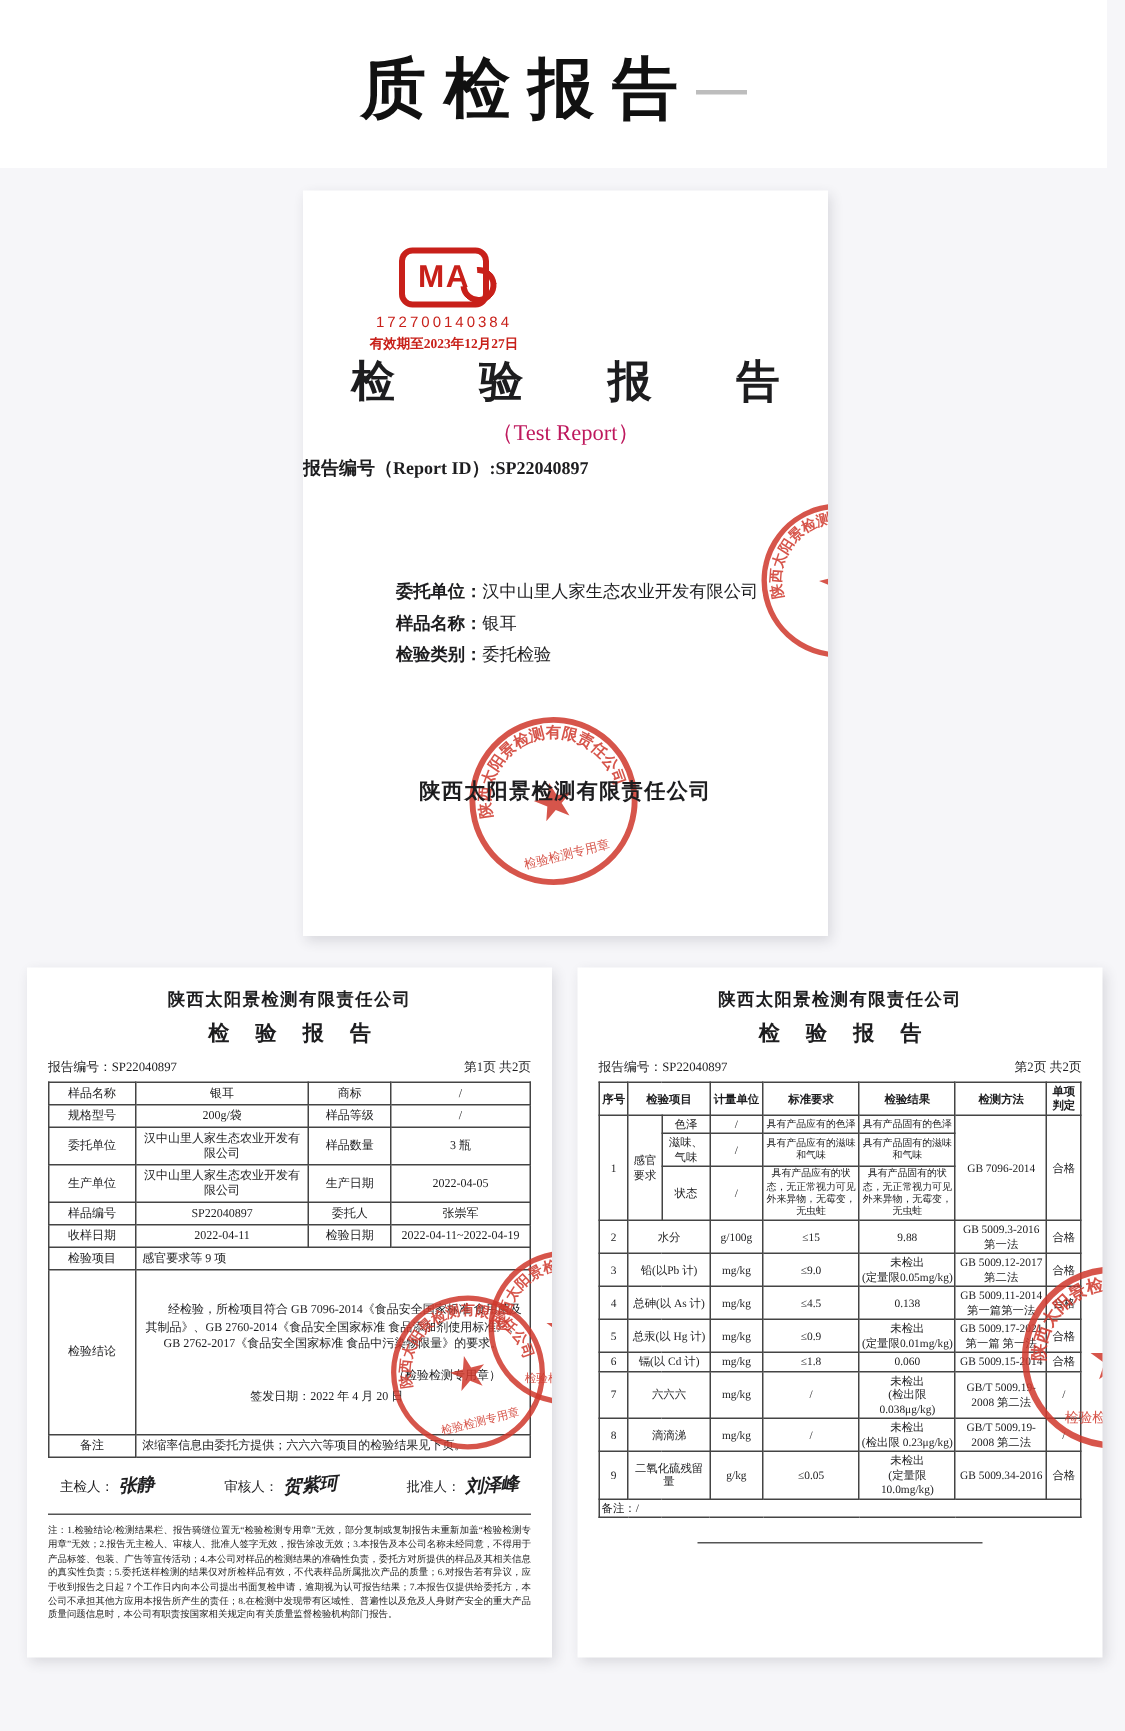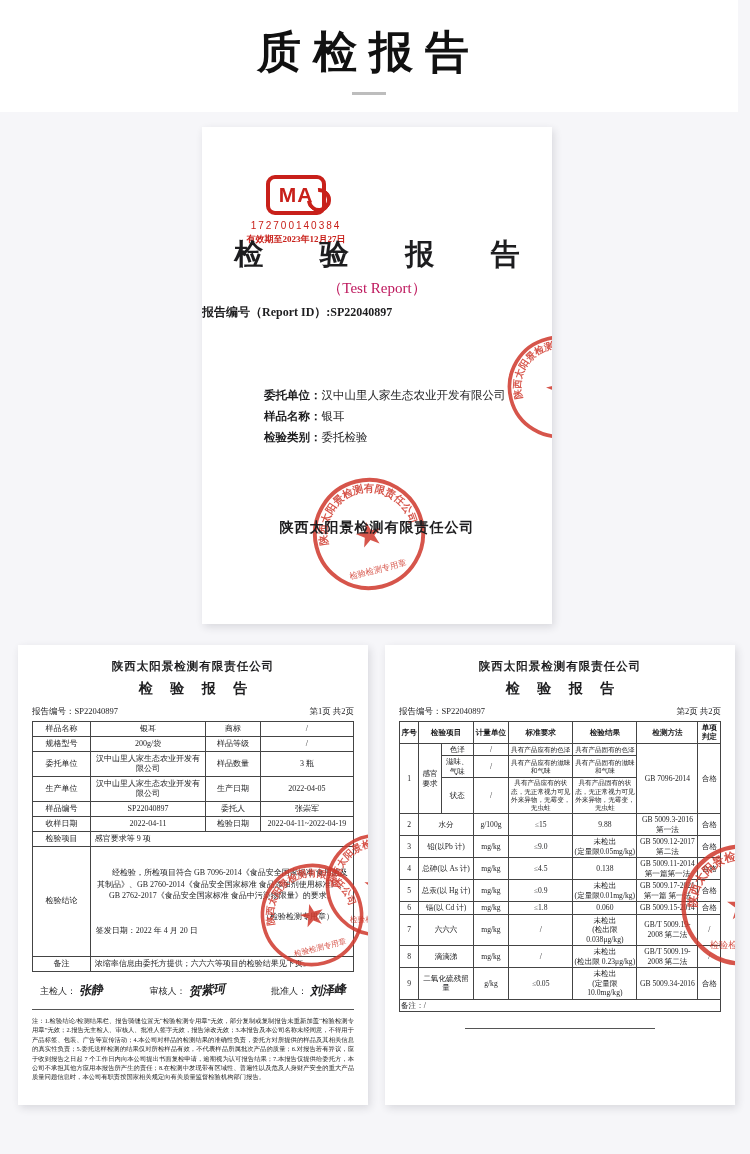--- a/index.html
+++ b/index.html
@@ -1,30 +1,30 @@
 <!DOCTYPE html>
 <html><head>
 <meta charset="utf-8">
 <style>
   html,body{margin:0;padding:0;background:#f6f6f9;}
   .page{position:relative;width:750px;height:1154px;background:#f6f6f9;overflow:hidden;
         font-family:"Liberation Serif", serif;color:#1d1d1f;}
   
   .hdr{position:absolute;top:0;left:0;width:738px;height:112px;background:#ffffff;
-       display:flex;flex-direction:column;align-items:center;justify-content:center;}
+       display:flex;flex-direction:row;align-items:center;justify-content:center;}
   .hdr-title{font-family:"Liberation Sans", sans-serif;font-size:44px;font-weight:700;
              letter-spacing:12px;color:#111;margin-top:6px;}
   .hdr-bar{width:34px;height:3px;background:#bdbdbd;margin-top:10px;}
   
   .card{position:absolute;background:#ffffff;box-shadow:2px 3px 8px rgba(40,40,60,.14);overflow:hidden;}
   .card-main{left:202px;top:127px;width:350px;height:497px;}
   .card-l{left:18px;top:645px;width:350px;height:460px;}
   .card-r{left:385px;top:645px;width:350px;height:460px;}
   
-  .cma-wrap{position:absolute;left:34px;top:48px;width:120px;text-align:center;}
+  .cma-wrap{position:absolute;left:34px;top:38px;width:120px;text-align:center;}
   .cma-logo{position:relative;display:inline-block;width:52px;height:32px;border:4px solid #c8201a;
             border-radius:9px;line-height:32px;font-family:"Liberation Sans", sans-serif;
             font-weight:700;font-size:21px;color:#c8201a;letter-spacing:1px;}
   .cma-c{position:absolute;right:-9px;top:9px;width:16px;height:16px;border:4px solid #c8201a;
          border-radius:50%;border-left-color:transparent;transform:rotate(40deg);}
   .cma-num{color:#c8201a;font-size:10px;letter-spacing:2px;margin-top:5px;font-family:"Liberation Sans", sans-serif;}
   .cma-valid{color:#c8201a;font-size:9px;font-weight:700;margin-top:2px;}
   .m-title{position:absolute;left:0;top:108px;width:100%;text-align:center;font-size:29px;
            font-weight:600;letter-spacing:0.85em;text-indent:0.85em;}
   .m-sub{position:absolute;left:0;top:152px;width:100%;text-align:center;font-size:15px;color:#be185d;}
@@ -41,21 +41,21 @@
   .r-head{padding-top:14px;text-align:center;}
   .r-co{font-size:11.5px;font-weight:700;letter-spacing:1px;}
   .r-t{font-size:14px;font-weight:700;letter-spacing:7px;text-indent:7px;margin-top:6px;}
   .r-meta{display:flex;justify-content:space-between;font-size:8.5px;margin:8px 14px 3px 14px;}
   table.rep{border-collapse:collapse;width:322px;margin:0 auto;font-size:8px;}
   table.rep td,table.rep th{border:1px solid #444;padding:2px 2px;text-align:center;vertical-align:middle;line-height:1.25;}
   table.rep .lt{text-align:left;padding-left:4px;}
   .concl{text-align:left;padding:20px 5px !important;}
   .concl .para{text-indent:2em;line-height:1.45;}
   .concl .seal-line{text-align:right;margin-top:10px;padding-right:14px;}
-  .concl .date-line{text-align:left;margin-top:4px;padding-right:8px;}
+  .concl .date-line{text-align:center;margin-top:4px;padding-right:8px;}
   .sign-row{display:flex;justify-content:space-between;margin:10px 22px 0 22px;font-size:9px;align-items:center;}
   .sig{font-style:italic;font-weight:700;font-size:12px;transform:rotate(-4deg);display:inline-block;margin-left:3px;}
   .hr1{border-top:1.5px solid #555;margin:10px 14px 6px 14px;}
   .notes{margin:0 14px;font-size:6.3px;line-height:1.5;color:#222;text-align:justify;}
   .hr2{width:190px;border-top:1.5px solid #555;margin:16px auto 0 auto;}
   td.small2{font-size:6.6px;}
   .r2 table.rep{font-size:7.6px;}
   .r2 table.rep td, .r2 table.rep th{padding:1px 1px;}
 </style>
 </head>

